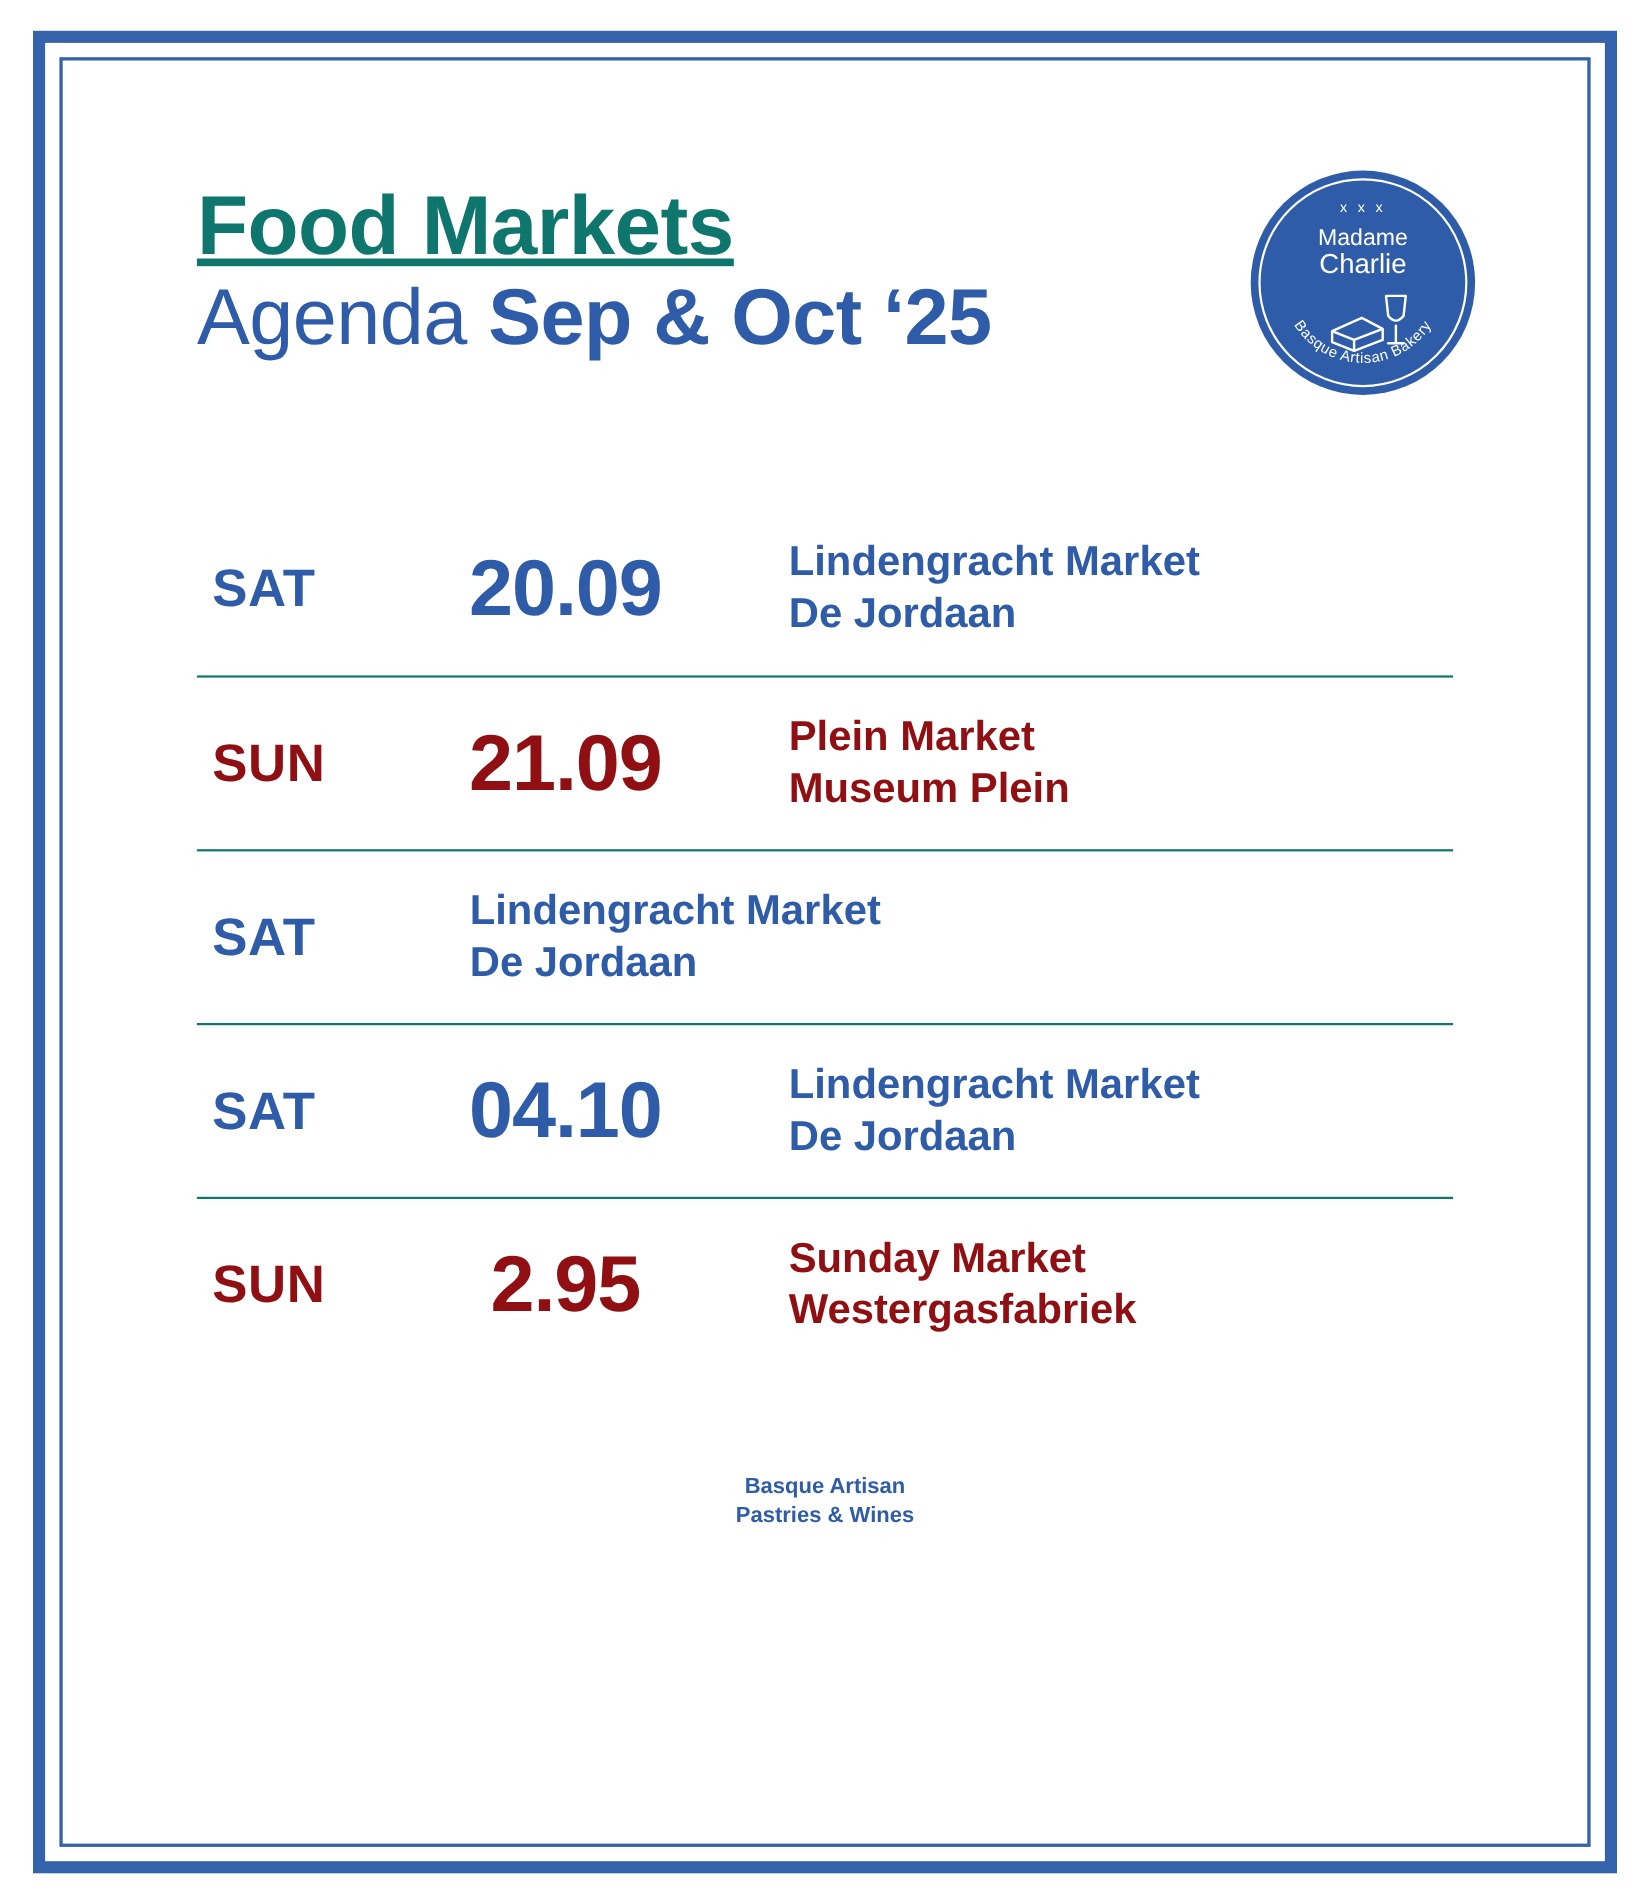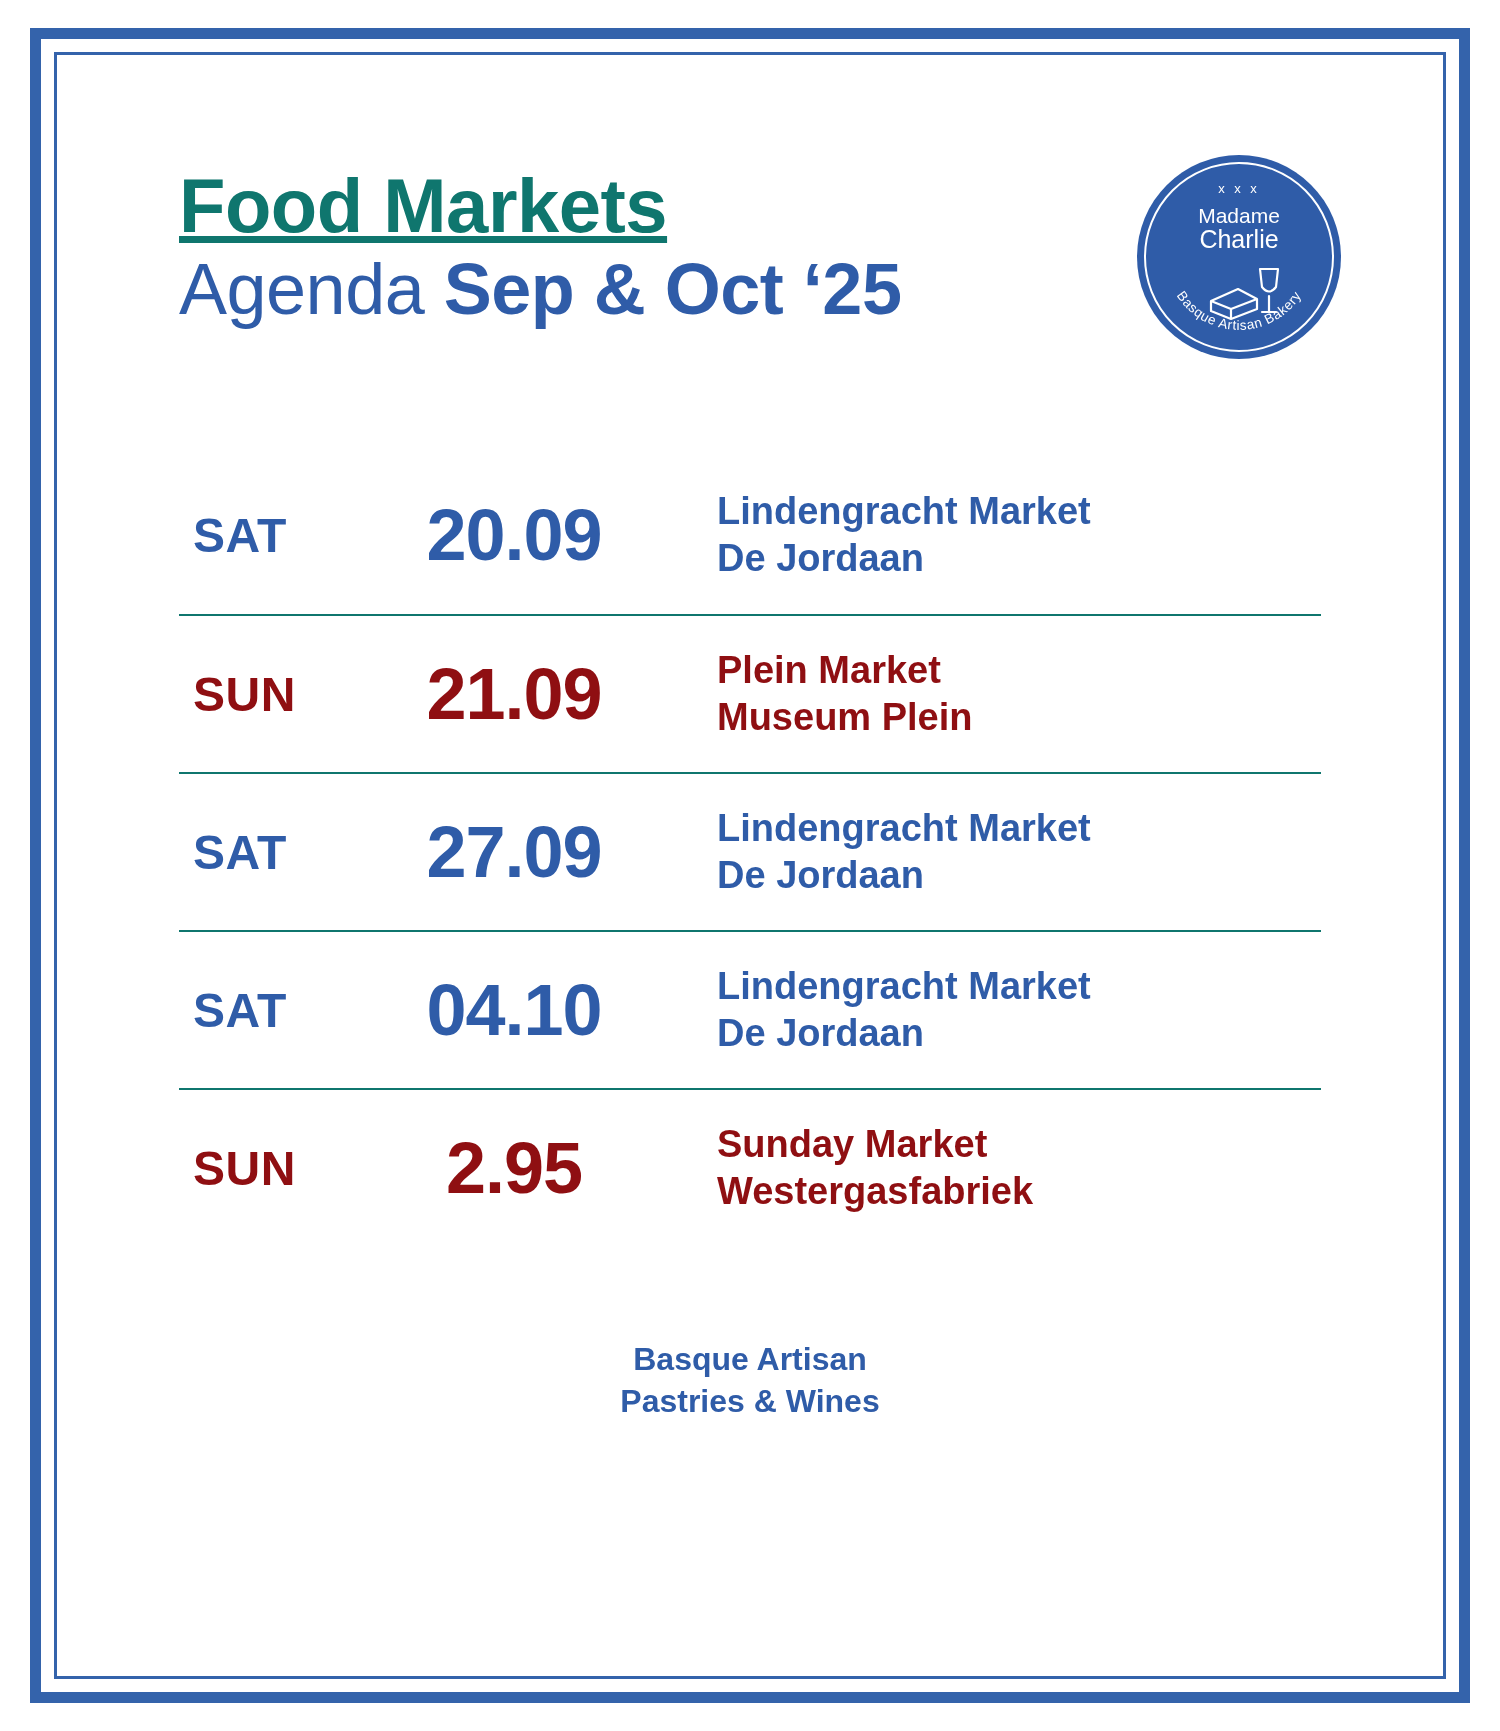--- a/index.html
+++ b/index.html
@@ -124,21 +124,21 @@
   }
 
   .c-blue { color: #2f5ca8; }
   .c-red  { color: #8f0f12; }
 
   
   .footer {
     margin-top: 92px;
     text-align: center;
     color: #2f5ca8;
-    font-size: 32px;
+    font-size: 20px;
     font-weight: 700;
     line-height: 1.32;
   }
 </style>
 </head>
 <body>
 
 <div class="poster">
   <div class="frame-outer">
     <div class="frame-inner">
@@ -190,21 +190,20 @@
           <div class="col-day c-red">SUN</div>
           <div class="col-date c-red">21.09</div>
           <div class="col-place c-red">
             <div>Plein Market</div>
             <div>Museum Plein</div>
           </div>
         </div>
 
         <div class="row">
           <div class="col-day c-blue">SAT</div>
-          <div class="col-date c-blue">27.09</div>
           <div class="col-place c-blue">
             <div>Lindengracht Market</div>
             <div>De Jordaan</div>
           </div>
         </div>
 
         <div class="row">
           <div class="col-day c-blue">SAT</div>
           <div class="col-date c-blue">04.10</div>
           <div class="col-place c-blue">

